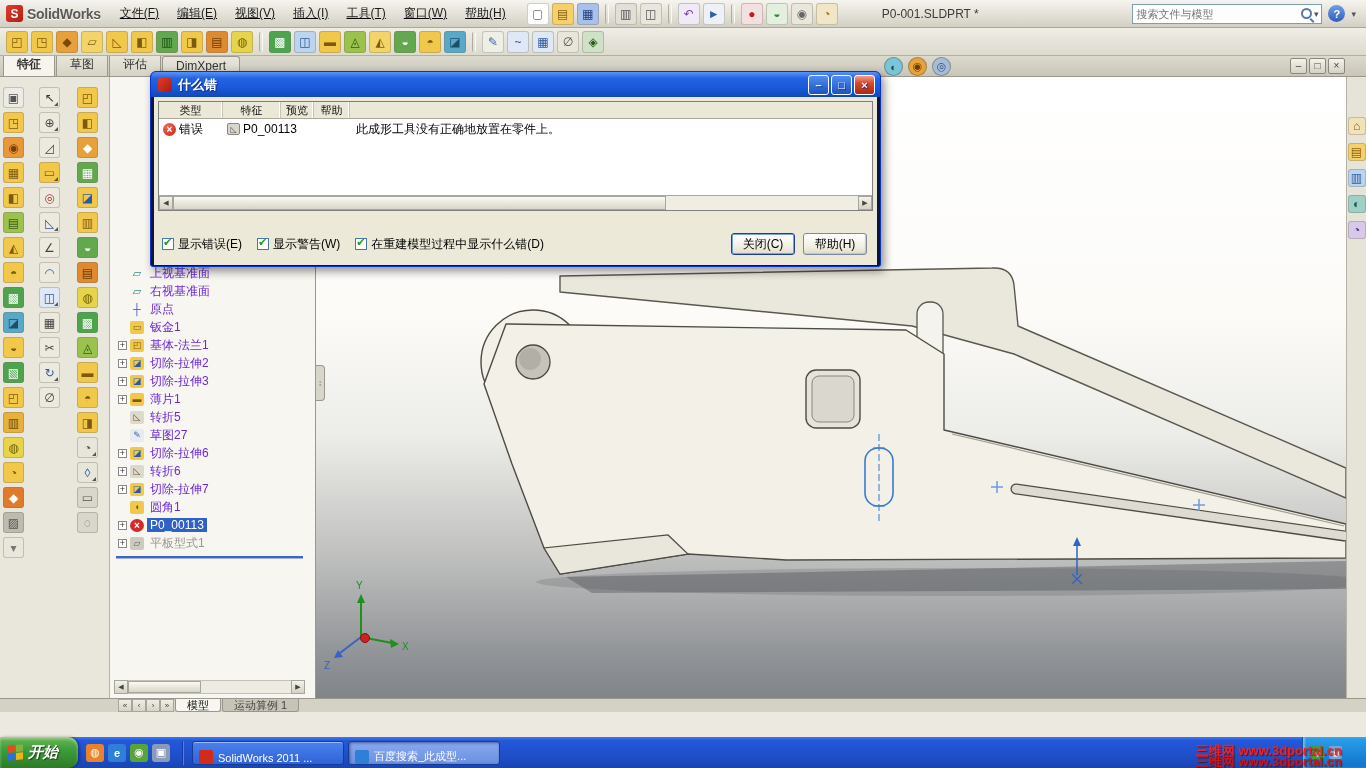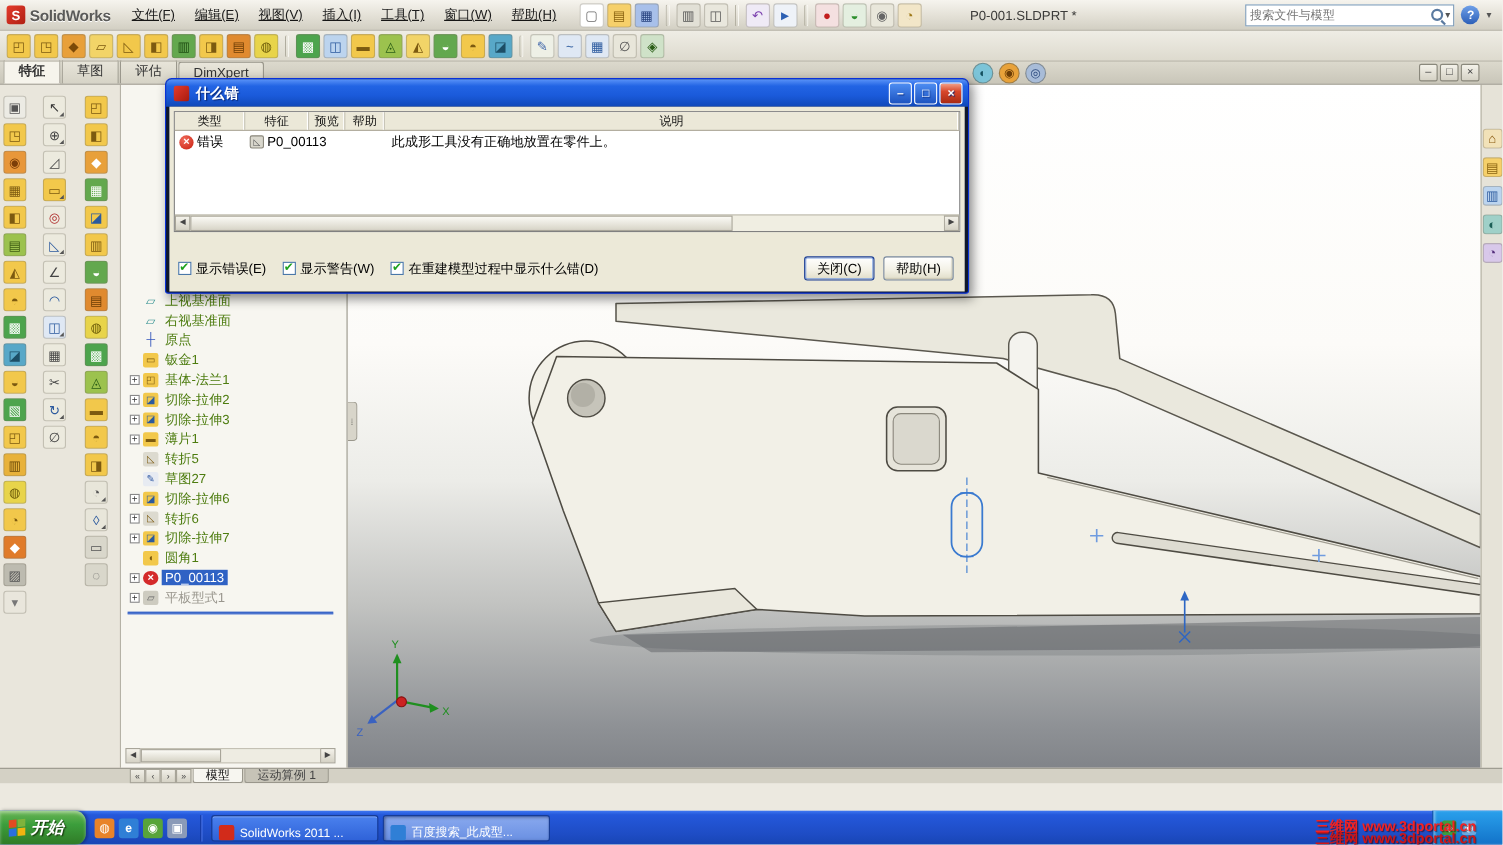--- a/index.html
+++ b/index.html
@@ -74,21 +74,21 @@
   .ticon-origin::before{content:"┼"; color:#3355bb; font-size:11px;}
   .ticon-sheetmetal{background:#f2c84b;} .ticon-sheetmetal::before{content:"▭"; color:#7c5a10;}
   .ticon-flange{background:#f2c84b;} .ticon-flange::before{content:"◰"; color:#7c5a10;}
   .ticon-cut{background:#f2c84b;} .ticon-cut::before{content:"◪"; color:#2c5a9e;}
   .ticon-tab{background:#f2c84b;} .ticon-tab::before{content:"▬"; color:#7c5a10;}
   .ticon-jog{background:#dcdacf;} .ticon-jog::before{content:"◺"; color:#7c5a10;}
   .ticon-sketch{background:#e7ebf2;} .ticon-sketch::before{content:"✎"; color:#3b62a8;}
   .ticon-fillet{background:#f2c84b;} .ticon-fillet::before{content:"◖"; color:#7c5a10;}
   .ticon-error{background:#d42a2a; border-radius:50%;} .ticon-error::before{content:"×"; color:#fff; font-weight:bold; font-size:10px;}
   .ticon-flatpattern{background:#cdcbc0;} .ticon-flatpattern::before{content:"▱"; color:#666;}
-  .tlabel { padding:0 3px; color:#4d7c0f; }
+  .tlabel { padding:0 3px; color:#6d28d9; }
   .trow[data-selected] .tlabel { background:#2f62c4; color:#fff; }
   .trow[data-dim] .tlabel { color:#9a978e; }
   .rollback { height:2px; background:#3a66c8; margin:4px 10px 0 4px; box-shadow:0 1px 0 #9db2e2; }
   .tree-hscroll { position:absolute; left:4px; right:10px; bottom:4px; height:14px; display:flex; }
   .sb-arrow { width:14px; height:14px; background:linear-gradient(#f4f2ea,#d5d2c5); border:1px solid #a8a599;
     font-size:7px; line-height:12px; text-align:center; color:#444; flex:none;}
   .sb-track { flex:1; background:#eeece2; border:1px solid #c4c1b4; border-left:none; border-right:none; position:relative;}
   .sb-thumb { position:absolute; left:0; top:0; bottom:0; width:45%; background:linear-gradient(#fbfaf5,#d8d5c8);
     border:1px solid #a8a599; }
 
@@ -602,21 +602,20 @@
           <span class="dbtn" data-close="1" title="dialog-close">×</span>
         </span>
     </div>
     <div class="dbody">
       <div class="dlist">
         <div class="dhead">
           <span class="hcell c-type">类型</span>
           <span class="hcell c-feat">特征</span>
           <span class="hcell c-prev">预览</span>
           <span class="hcell c-help">帮助</span>
-          <span class="hcell c-desc">说明</span>
         </div>
         <div class="drow">
           <span class="rcell r-type">
               <span class="err-ic"></span>
               <span>错误</span>
             </span>
           <span class="rcell r-feat">
               <span class="feat-ic"></span>
               <span>P0_00113</span>
             </span>

